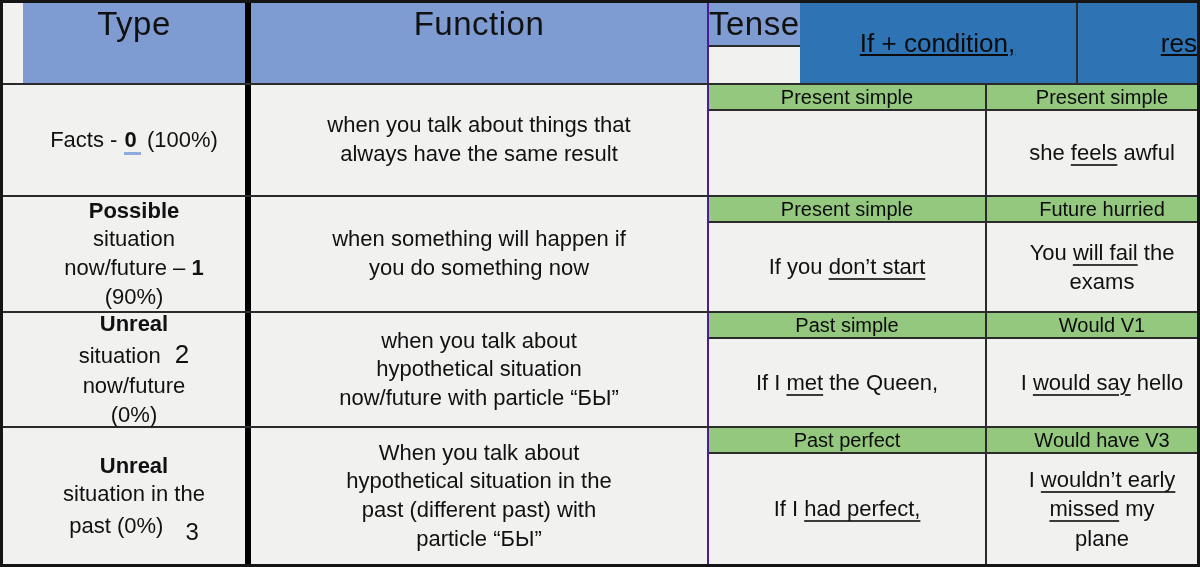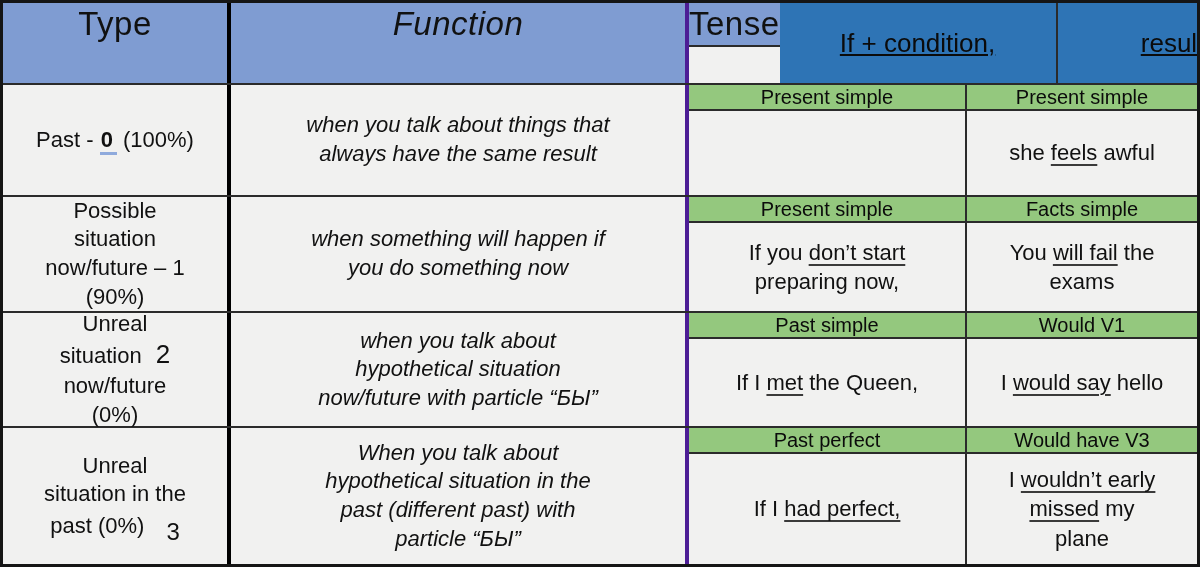--- a/index.html
+++ b/index.html
@@ -14,22 +14,22 @@
     overflow:hidden;
   }
 
   
   .header-row{display:flex;height:82px;flex:0 0 82px;border-bottom:2px solid #2b2b2b;}
   .hdr-cell{
     background:#7f9cd2;
     display:flex;align-items:flex-start;justify-content:center;
     font-size:33px;letter-spacing:.5px;padding-top:2px;
   }
-  .col-type{width:228px;flex:0 0 228px;border-right:4px solid #000000;}
-  .col-func{width:458px;flex:0 0 458px;border-right:4px solid #4c1d95;font-style:italic;}
+  .col-type{width:228px;flex:0 0 228px;border-right:6px solid #000000;margin-left:20px;}
+  .col-func{width:458px;flex:0 0 458px;border-right:2px solid #4c1d95;}
   .col-if{width:278px;flex:0 0 278px;border-right:2px solid #2b2b2b;}
   .col-res{width:230px;flex:0 0 230px;}
   .tense-wrap{flex:1;display:flex;flex-direction:row;}
   .tense-top{
     height:44px;flex:0 0 44px;background:#7f9cd2;
     display:flex;align-items:center;justify-content:center;
     font-size:33px;letter-spacing:.5px;border-bottom:2px solid #2b2b2b;
   }
   .subhdr-row{display:flex;flex:1;}
   .subhdr-cell{
@@ -53,21 +53,21 @@
     height:26px;flex:0 0 26px;background:#94c87e;
     border-bottom:2px solid #2b2b2b;
     display:flex;align-items:center;justify-content:center;
     font-size:20px;color:#0b0b0b;
   }
   .tense-content{
     flex:1;display:flex;align-items:center;justify-content:center;
     text-align:center;font-size:22px;line-height:1.32;padding:2px 4px;
   }
 
-  .b{font-weight:normal;}
+  .b{font-weight:bold;}
   .u{
     text-decoration:underline;
     text-decoration-thickness:2px;
     text-underline-offset:4px;
     text-decoration-color:#3a3a3a;
   }
   .blue-u{
     font-weight:bold;
     border-bottom:3px solid #8faadc;
     padding:0 4px 0 1px;
@@ -102,21 +102,21 @@
         <div class="subhdr-cell col-res">
           <span>result</span>
         </div>
       </div>
     </div>
   </div>
 
   <div id="table-body" style="display:flex;flex-direction:column;flex:1;">
   <div class="body-row row-0">
     <div class="cell col-type">
-      <div class="txt"><span>Past - </span><span class="blue-u">0</span><span> (100%)</span></div>
+      <div class="txt"><span>Facts - </span><span class="blue-u">0</span><span> (100%)</span></div>
     </div>
     <div class="cell col-func">
       <div class="txt">when you talk about things that<br>always have the same result</div>
     </div>
     <div class="tense-col col-if">
       <div class="tense-bar">
         <span class="tense-label">Present simple</span>
       </div>
     </div>
     <div class="tense-col col-res">
@@ -134,26 +134,26 @@
       <div class="txt"><span class="b">Possible</span><br><span>situation</span><br><span>now/future – </span><span class="b">1</span><br><span>(90%)</span></div>
     </div>
     <div class="cell col-func">
       <div class="txt">when something will happen if<br>you do something now</div>
     </div>
     <div class="tense-col col-if">
       <div class="tense-bar">
         <span class="tense-label">Present simple</span>
       </div>
       <div class="tense-content">
-            <div class="txt"><span>If you </span><span class="u">don’t start</span><br><span>preparing now,</span></div>
-          </div>
-    </div>
-    <div class="tense-col col-res">
-      <div class="tense-bar">
-        <span class="tense-label">Facts simple</span>
+            <div class="txt"><span>If you </span><span class="u">don’t start</span><br></div>
+          </div>
+    </div>
+    <div class="tense-col col-res">
+      <div class="tense-bar">
+        <span class="tense-label">Future hurried</span>
       </div>
       <div class="tense-content">
             <div class="txt"><span>You </span><span class="u">will fail</span><span> the</span><br><span>exams</span></div>
           </div>
     </div>
   </div>
 
   <div class="body-row row-2">
     <div class="cell col-type">
       <div class="txt"><span class="b">Unreal</span><br><span>situation </span><span class="num2">2</span><br><span>now/future</span><br><span>(0%)</span></div>

